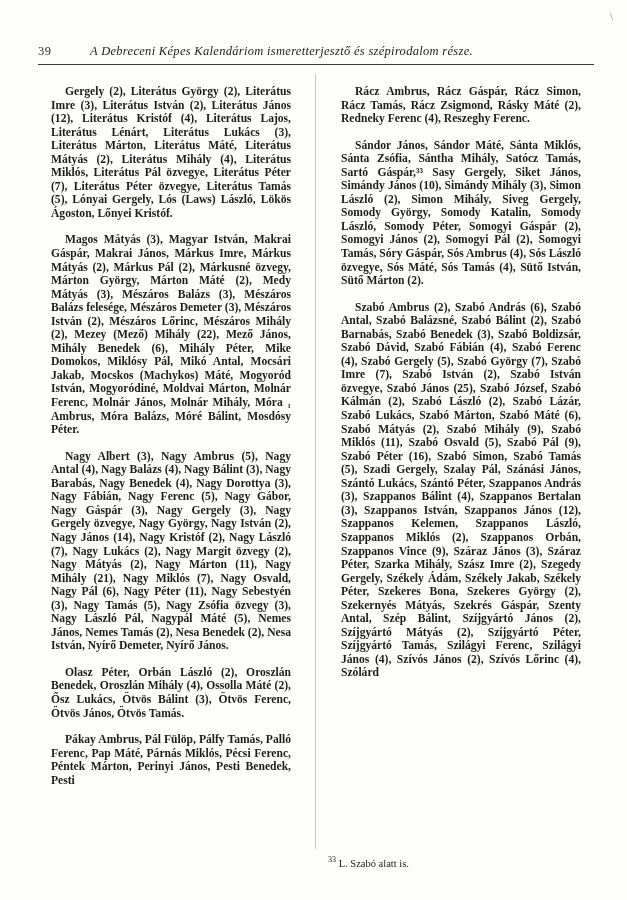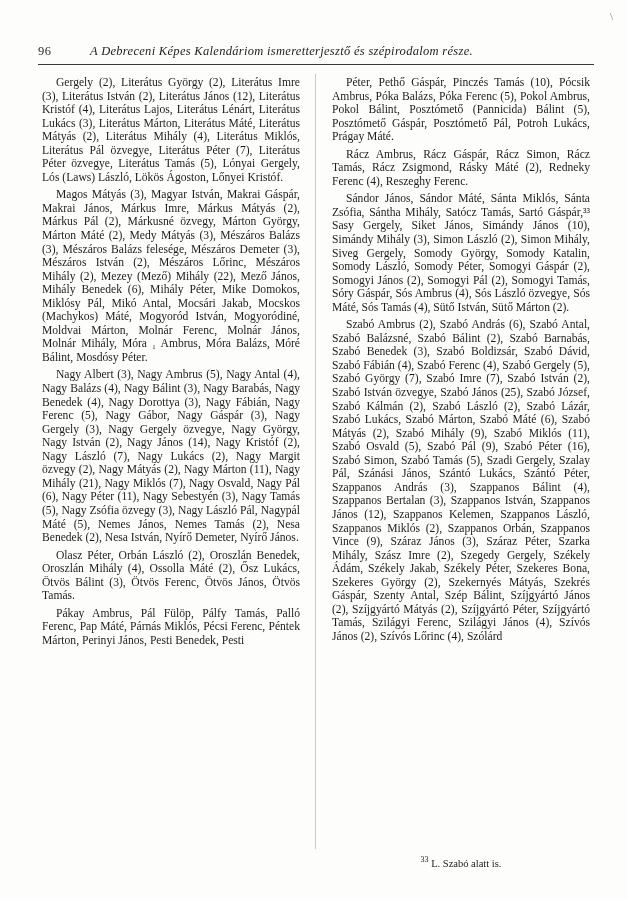--- a/index.html
+++ b/index.html
@@ -87,71 +87,70 @@
   .col-right { left: 290px; }
   .col-rule {
     position: absolute;
     left: 277px;
     top: 2px;
     width: 1px;
     height: 775px;
     background: #c9c9c9;
   }
   p.para {
-    margin: 4px;
+    margin: 13px;
     text-indent: 14px;
+    font-weight: bold;
   }
   p.para.first {
     text-indent: 14px;
   }
   .footnote-wrap {
     position: absolute;
     left: 290px;
     bottom: 3px;
     width: 266px;
   }
   .footnote {
     font-size: 10.5px;
     line-height: 12px;
     text-indent: 0;
     margin: 0;
     color: #222;
-    text-align: center;
   }
   .fn-num {
     font-size: 8px;
     vertical-align: super;
   }
 </style>
 </head>
 <body>
 
 <div class="page">
 
   <div class="corner-mark">\</div>
 
   <div class="header">
-    <span class="folio">96</span>
+    <span class="folio">39</span>
     <span class="running-title">A Debreceni Képes Kalendáriom ismeretterjesztő és szépirodalom része.</span>
   </div>
   <div class="header-rule"></div>
 
   <div class="columns">
     <div class="col-rule"></div>
 
     <div class="col col-left">
       <p class="para first">Gergely (2), Literátus György (2), Literátus Imre (3), Literátus István (2), Literátus János (12), Literátus Kristóf (4), Literátus Lajos, Literátus Lénárt, Literátus Lukács (3), Literátus Márton, Literátus Máté, Literátus Mátyás (2), Literátus Mihály (4), Literátus Miklós, Literátus Pál özvegye, Literátus Péter (7), Literátus Péter özvegye, Literátus Tamás (5), Lónyai Gergely, Lós (Laws) László, Lökös Ágoston, Lőnyei Kristóf.</p>
       <p class="para">Magos Mátyás (3), Magyar István, Makrai Gáspár, Makrai János, Márkus Imre, Márkus Mátyás (2), Márkus Pál (2), Márkusné özvegy, Márton György, Márton Máté (2), Medy Mátyás (3), Mészáros Balázs (3), Mészáros Balázs felesége, Mészáros Demeter (3), Mészáros István (2), Mészáros Lőrinc, Mészáros Mihály (2), Mezey (Mező) Mihály (22), Mező János, Mihály Benedek (6), Mihály Péter, Mike Domokos, Miklósy Pál, Mikó Antal, Mocsári Jakab, Mocskos (Machykos) Máté, Mogyoród István, Mogyoródiné, Moldvai Márton, Molnár Ferenc, Molnár János, Molnár Mihály, Móra ₁ Ambrus, Móra Balázs, Móré Bálint, Mosdósy Péter.</p>
       <p class="para">Nagy Albert (3), Nagy Ambrus (5), Nagy Antal (4), Nagy Balázs (4), Nagy Bálint (3), Nagy Barabás, Nagy Benedek (4), Nagy Dorottya (3), Nagy Fábián, Nagy Ferenc (5), Nagy Gábor, Nagy Gáspár (3), Nagy Gergely (3), Nagy Gergely özvegye, Nagy György, Nagy István (2), Nagy János (14), Nagy Kristóf (2), Nagy László (7), Nagy Lukács (2), Nagy Margit özvegy (2), Nagy Mátyás (2), Nagy Márton (11), Nagy Mihály (21), Nagy Miklós (7), Nagy Osvald, Nagy Pál (6), Nagy Péter (11), Nagy Sebestyén (3), Nagy Tamás (5), Nagy Zsófia özvegy (3), Nagy László Pál, Nagypál Máté (5), Nemes János, Nemes Tamás (2), Nesa Benedek (2), Nesa István, Nyírő Demeter, Nyírő János.</p>
       <p class="para">Olasz Péter, Orbán László (2), Oroszlán Benedek, Oroszlán Mihály (4), Ossolla Máté (2), Ősz Lukács, Ötvös Bálint (3), Ötvös Ferenc, Ötvös János, Ötvös Tamás.</p>
       <p class="para">Pákay Ambrus, Pál Fülöp, Pálfy Tamás, Palló Ferenc, Pap Máté, Párnás Miklós, Pécsi Ferenc, Péntek Márton, Perinyi János, Pesti Benedek, Pesti</p>
     </div>
 
     <div class="col col-right">
-      <p class="para first">Péter, Pethő Gáspár, Pinczés Tamás (10), Pócsik Ambrus, Póka Balázs, Póka Ferenc (5), Pokol Ambrus, Pokol Bálint, Posztómető (Pannicida) Bálint (5), Posztómető Gáspár, Posztómető Pál, Potroh Lukács, Prágay Máté.</p>
       <p class="para">Rácz Ambrus, Rácz Gáspár, Rácz Simon, Rácz Tamás, Rácz Zsigmond, Rásky Máté (2), Redneky Ferenc (4), Reszeghy Ferenc.</p>
       <p class="para">Sándor János, Sándor Máté, Sánta Miklós, Sánta Zsófia, Sántha Mihály, Satócz Tamás, Sartó Gáspár,³³ Sasy Gergely, Siket János, Simándy János (10), Simándy Mihály (3), Simon László (2), Simon Mihály, Siveg Gergely, Somody György, Somody Katalin, Somody László, Somody Péter, Somogyi Gáspár (2), Somogyi János (2), Somogyi Pál (2), Somogyi Tamás, Sóry Gáspár, Sós Ambrus (4), Sós László özvegye, Sós Máté, Sós Tamás (4), Sütő István, Sütő Márton (2).</p>
       <p class="para">Szabó Ambrus (2), Szabó András (6), Szabó Antal, Szabó Balázsné, Szabó Bálint (2), Szabó Barnabás, Szabó Benedek (3), Szabó Boldizsár, Szabó Dávid, Szabó Fábián (4), Szabó Ferenc (4), Szabó Gergely (5), Szabó György (7), Szabó Imre (7), Szabó István (2), Szabó István özvegye, Szabó János (25), Szabó József, Szabó Kálmán (2), Szabó László (2), Szabó Lázár, Szabó Lukács, Szabó Márton, Szabó Máté (6), Szabó Mátyás (2), Szabó Mihály (9), Szabó Miklós (11), Szabó Osvald (5), Szabó Pál (9), Szabó Péter (16), Szabó Simon, Szabó Tamás (5), Szadi Gergely, Szalay Pál, Szánási János, Szántó Lukács, Szántó Péter, Szappanos András (3), Szappanos Bálint (4), Szappanos Bertalan (3), Szappanos István, Szappanos János (12), Szappanos Kelemen, Szappanos László, Szappanos Miklós (2), Szappanos Orbán, Szappanos Vince (9), Száraz János (3), Száraz Péter, Szarka Mihály, Szász Imre (2), Szegedy Gergely, Székely Ádám, Székely Jakab, Székely Péter, Szekeres Bona, Szekeres György (2), Szekernyés Mátyás, Szekrés Gáspár, Szenty Antal, Szép Bálint, Szíjgyártó János (2), Szíjgyártó Mátyás (2), Szíjgyártó Péter, Szíjgyártó Tamás, Szilágyi Ferenc, Szilágyi János (4), Szívós János (2), Szívós Lőrinc (4), Szólárd</p>
     </div>
 
     <div class="footnote-wrap">
       <p class="footnote"><span class="fn-num">33</span> <span>L. Szabó alatt is.</span></p>
     </div>
   </div>
 

